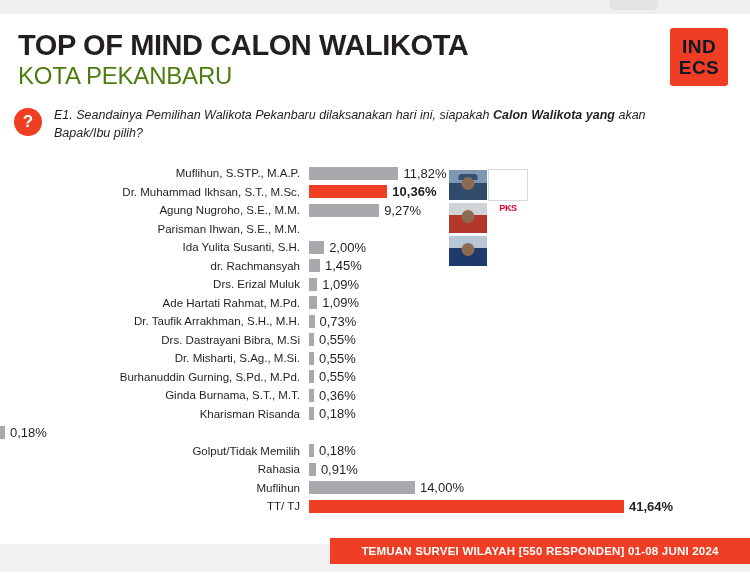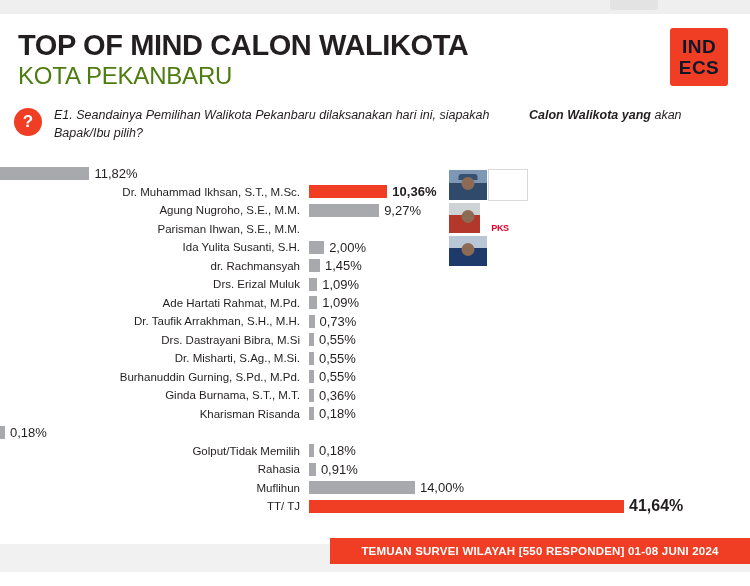--- a/index.html
+++ b/index.html
@@ -114,21 +114,21 @@
     margin-top: 2px;
   }
   .q-text {
     margin-left: 12px;
     font-size: 12.5px;
     font-style: italic;
     color: #231f20;
     line-height: 1.45;
     max-width: 640px;
   }
-  .q-text b { font-weight: bold; margin-left: 36px; }
+  .q-text b { font-weight: bold; }
 
   
   .chart {
     position: absolute;
     left: 0;
     top: 150px;
     width: 750px;
   }
   .row {
     display: flex;
@@ -155,42 +155,42 @@
     border-radius: 0;
   }
   .bar.hl { background: #ef3e23; }
   .val {
     font-size: 13px;
     color: #231f20;
     margin-left: 5px;
     white-space: nowrap;
   }
   .val.hl { font-weight: bold; }
-  .val.big { font-size: 16px; font-weight: bold; }
+  .val.big { font-size: 13px; font-weight: bold; }
 
   
   .photos {
     position: absolute;
     left: 428px;
     top: 155px;
     width: 86px;
     height: 100px;
   }
   .ph {
     position: absolute;
     width: 40px;
     height: 32px;
     border: 1px solid #ffffff;
     box-sizing: border-box;
     overflow: hidden;
   }
   .ph1 { left: 20px; top: 0; background: linear-gradient(#7e97b5 0 45%, #2f4a6b 45% 100%); }
   .ph2 { left: 60px; top: 0; background: #ffffff; border: 1px solid #d9d9d9; }
   .ph3 { left: 20px; top: 33px; background: linear-gradient(#d0d3d6 0 40%, #b4372c 40% 100%); }
-  .ph4 { left: 52px; top: 33px; background: #ffffff; display: flex; align-items: flex-end; justify-content: center; }
+  .ph4 { left: 60px; top: 33px; background: #ffffff; display: flex; align-items: flex-start; justify-content: center; }
   .ph5 { left: 20px; top: 66px; background: linear-gradient(#b9c6d6 0 40%, #1d3a6b 40% 100%); }
   .pks {
     font-size: 9px;
     font-weight: bold;
     color: #e4002b;
     letter-spacing: -0.3px;
   }
   .face {
     position: absolute;
     left: 50%;
@@ -260,20 +260,21 @@
 
     <div class="question-row">
       <div class="q-badge">?</div>
       <div class="q-text">
         <span>E1. Seandainya Pemilihan Walikota Pekanbaru dilaksanakan hari ini, siapakah </span><b>Calon Walikota yang</b><span> akan Bapak/Ibu pilih?</span>
       </div>
     </div>
 
     <div class="chart" id="chart">
         <div class="row">
+          <div class="lbl">Muflihun, S.STP., M.A.P.</div>
           <div class="bar-wrap">
             <div class="bar" style="width: 89.4164px;"></div>
             <div class="val">11,82%</div>
           </div>
         </div>
         <div class="row">
           <div class="lbl">Dr. Muhammad Ikhsan, S.T., M.Sc.</div>
           <div class="bar-wrap">
             <div class="bar hl" style="width: 78.3718px;"></div>
             <div class="val hl">10,36%</div>

